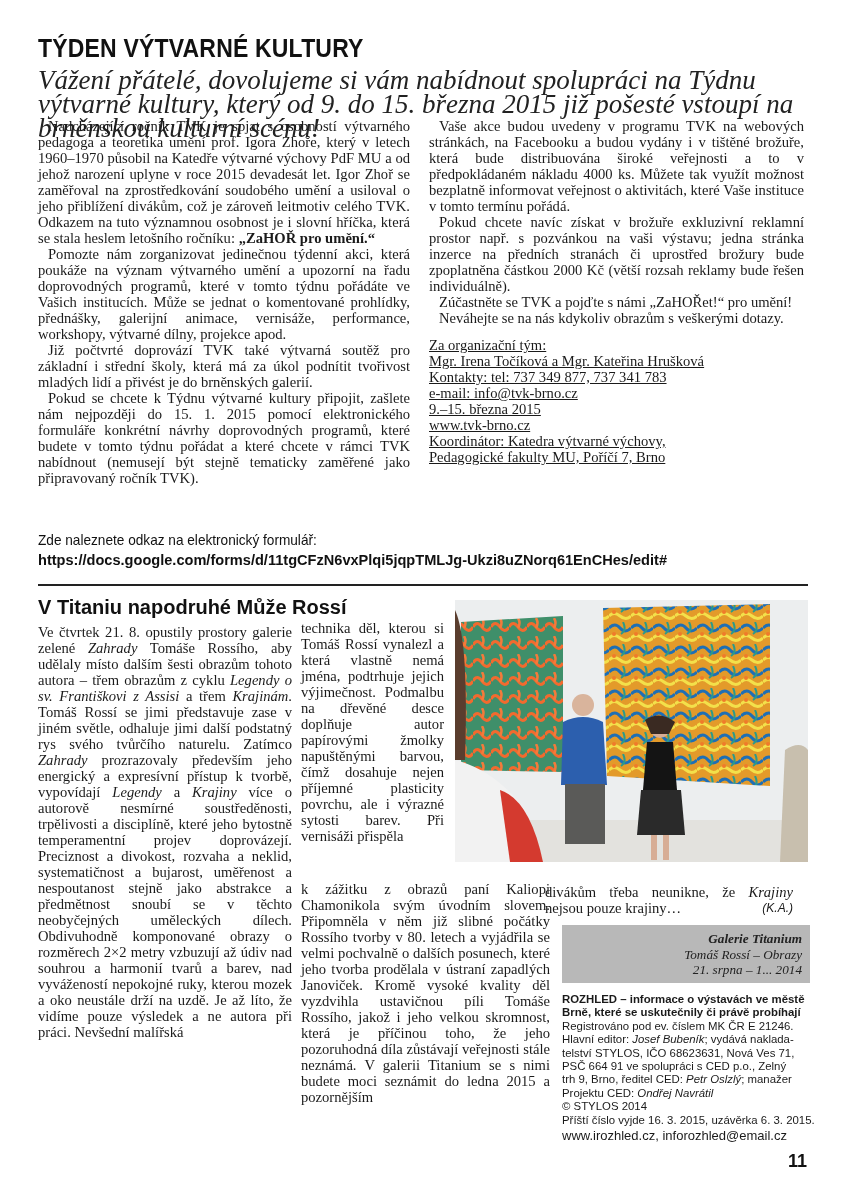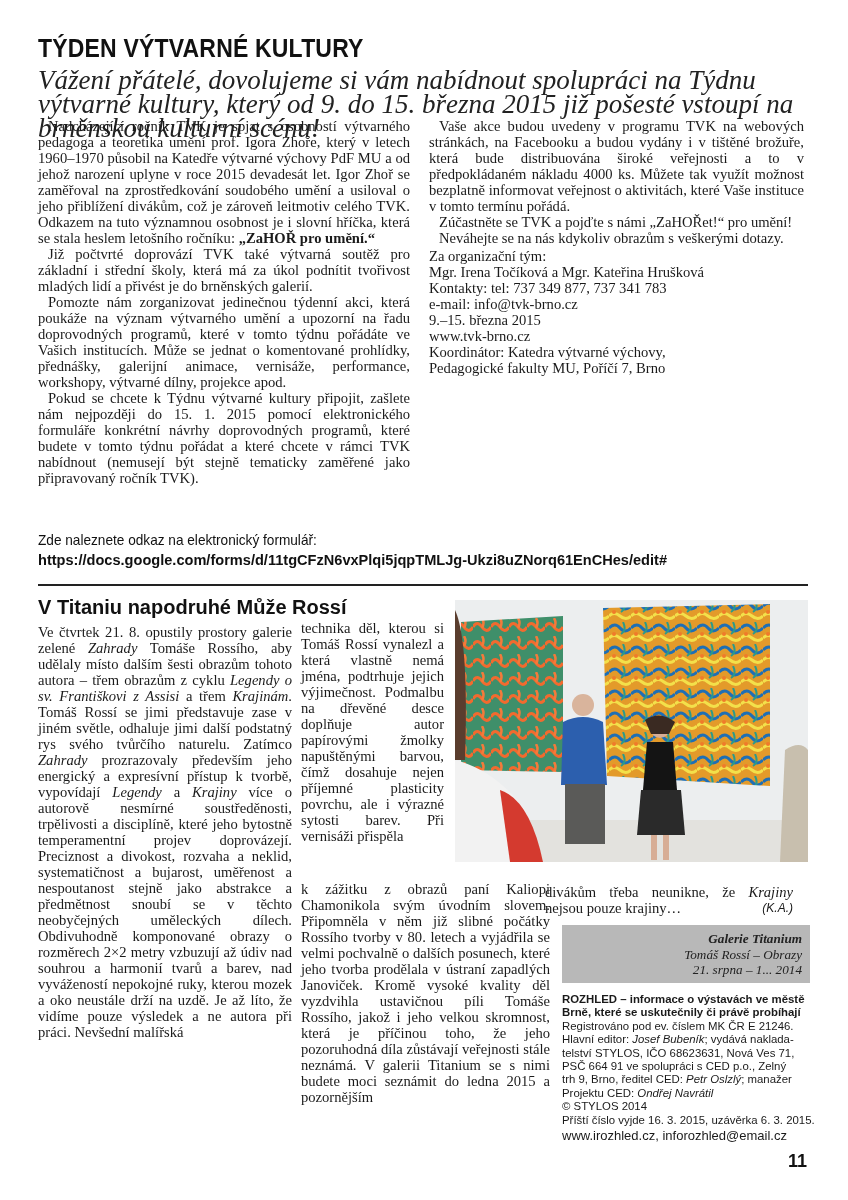--- a/index.html
+++ b/index.html
@@ -6,21 +6,21 @@
   body { width: 848px; height: 1200px; position: relative; overflow: hidden; color: #111; }
 
   .title { position: absolute; left: 38px; top: 34px; font-family: "Liberation Sans", sans-serif; font-weight: 700; font-size: 25px; letter-spacing: 0.2px; transform: scaleX(0.92); transform-origin: left; white-space: nowrap; }
   .lead { position: absolute; left: 38px; top: 68px; width: 772px; font-family: "Liberation Serif", serif; font-style: italic; font-size: 27px; line-height: 24px; color: #222; }
 
   .col { position: absolute; font-family: "Liberation Serif", serif; font-size: 14.6px; line-height: 16px; text-align: justify; color: #1a1a1a; }
   .col p { margin: 0; text-indent: 10px; hyphens: manual; }
   .col p.noind { text-indent: 0; }
   .col-a { left: 38px; top: 118px; width: 372px; }
   .col-b { left: 429px; top: 118px; width: 375px; }
-  .col-b .contacts { margin-top: 2px; text-align: left; }
+  .col-b .contacts { margin-top: 11px; text-align: left; text-decoration: underline; }
   .col-b .contacts div { white-space: nowrap; }
 
   .form-link { position: absolute; left: 38px; top: 531px; width: 780px; font-family: "Liberation Sans", sans-serif; }
   .form-link .lbl { font-size: 14.5px; line-height: 18px; transform: scaleX(0.94); transform-origin: left; white-space: nowrap; }
   .form-link .url { font-size: 15.5px; font-weight: 700; line-height: 22px; transform: scaleX(0.94); transform-origin: left; white-space: nowrap; display: inline-block; }
 
   .rule { position: absolute; left: 38px; top: 584px; width: 770px; height: 1.5px; background: #222; }
 
   .h2 { position: absolute; left: 38px; top: 596px; font-family: "Liberation Sans", sans-serif; font-weight: 700; font-size: 20px; white-space: nowrap; }
 
@@ -45,27 +45,28 @@
   .pageno { position: absolute; left: 788px; top: 1151px; font-family: "Liberation Sans", sans-serif; font-weight: 700; font-size: 18px; }
 </style>
 </head>
 <body>
 
 <div class="title">TÝDEN VÝTVARNÉ KULTURY</div>
 <div class="lead">Vážení přátelé, dovolujeme si vám nabídnout spolupráci na Týdnu výtvarné kultury, který od 9. do 15. března 2015 již pošesté vstoupí na brněnskou kulturní scénu!</div>
 
 <div class="col col-a">
   <p><span>Nadcházející ročník TVK je spjat s osobností výtvarného pedagoga a teoretika umění prof. Igora Zhoře, který v letech 1960–1970 působil na Katedře výtvarné výchovy PdF MU a od jehož narození uplyne v roce 2015 devadesát let. Igor Zhoř se zaměřoval na zprostředkování soudobého umění a usiloval o jeho přiblížení divákům, což je zároveň leitmotiv celého TVK. Odkazem na tuto významnou osobnost je i slovní hříčka, která se stala heslem letošního ročníku: </span><b>„ZaHOŘ pro umění.“</b></p>
+  <p>Pomozte nám zorganizovat jedinečnou týdenní akci, která poukáže na význam výtvarného umění a upozorní na řadu doprovodných programů, které v tomto týdnu pořádáte ve Vašich institucích. Může se jednat o komentované prohlídky, přednášky, galerijní animace, vernisáže, performance, workshopy, výtvarné dílny, projekce apod.</p>
   <p>Již počtvrté doprovází TVK také výtvarná soutěž pro základní i střední školy, která má za úkol podnítit tvořivost mladých lidí a přivést je do brněnských galerií.</p>
-  <p>Pomozte nám zorganizovat jedinečnou týdenní akci, která poukáže na význam výtvarného umění a upozorní na řadu doprovodných programů, které v tomto týdnu pořádáte ve Vašich institucích. Může se jednat o komentované prohlídky, přednášky, galerijní animace, vernisáže, performance, workshopy, výtvarné dílny, projekce apod.</p>
   <p>Pokud se chcete k Týdnu výtvarné kultury připojit, zašlete nám nejpozději do 15. 1. 2015 pomocí elektronického formuláře konkrétní návrhy doprovodných programů, které budete v tomto týdnu pořádat a které chcete v rámci TVK nabídnout (nemusejí být stejně tematicky zaměřené jako připravovaný ročník TVK).</p>
 </div>
 
 <div class="col col-b">
   <p>Vaše akce budou uvedeny v programu TVK na webových stránkách, na Facebooku a budou vydány i v tištěné brožuře, která bude distribuována široké veřejnosti a to v předpokládaném nákladu 4000 ks. Můžete tak využít možnost bezplatně informovat veřejnost o aktivitách, které Vaše instituce v tomto termínu pořádá.</p>
+  <p>Pokud chcete navíc získat v brožuře exkluzivní reklamní prostor např. s pozvánkou na vaši výstavu; jedna stránka inzerce na předních stranách či uprostřed brožury bude zpoplatněna částkou 2000 Kč (větší rozsah reklamy bude řešen individuálně).</p>
   <p>Zúčastněte se TVK a pojďte s námi „ZaHOŘet!“ pro umění!</p>
   <p>Neváhejte se na nás kdykoliv obrazům s veškerými dotazy.</p>
   <div class="contacts">
     <div>Za organizační tým:</div>
     <div>Mgr. Irena Točíková a Mgr. Kateřina Hrušková</div>
     <div>Kontakty: tel: 737 349 877, 737 341 783</div>
     <div>e-mail: info@tvk-brno.cz</div>
     <div>9.–15. března 2015</div>
     <div>www.tvk-brno.cz</div>
     <div>Koordinátor: Katedra výtvarné výchovy,</div>

